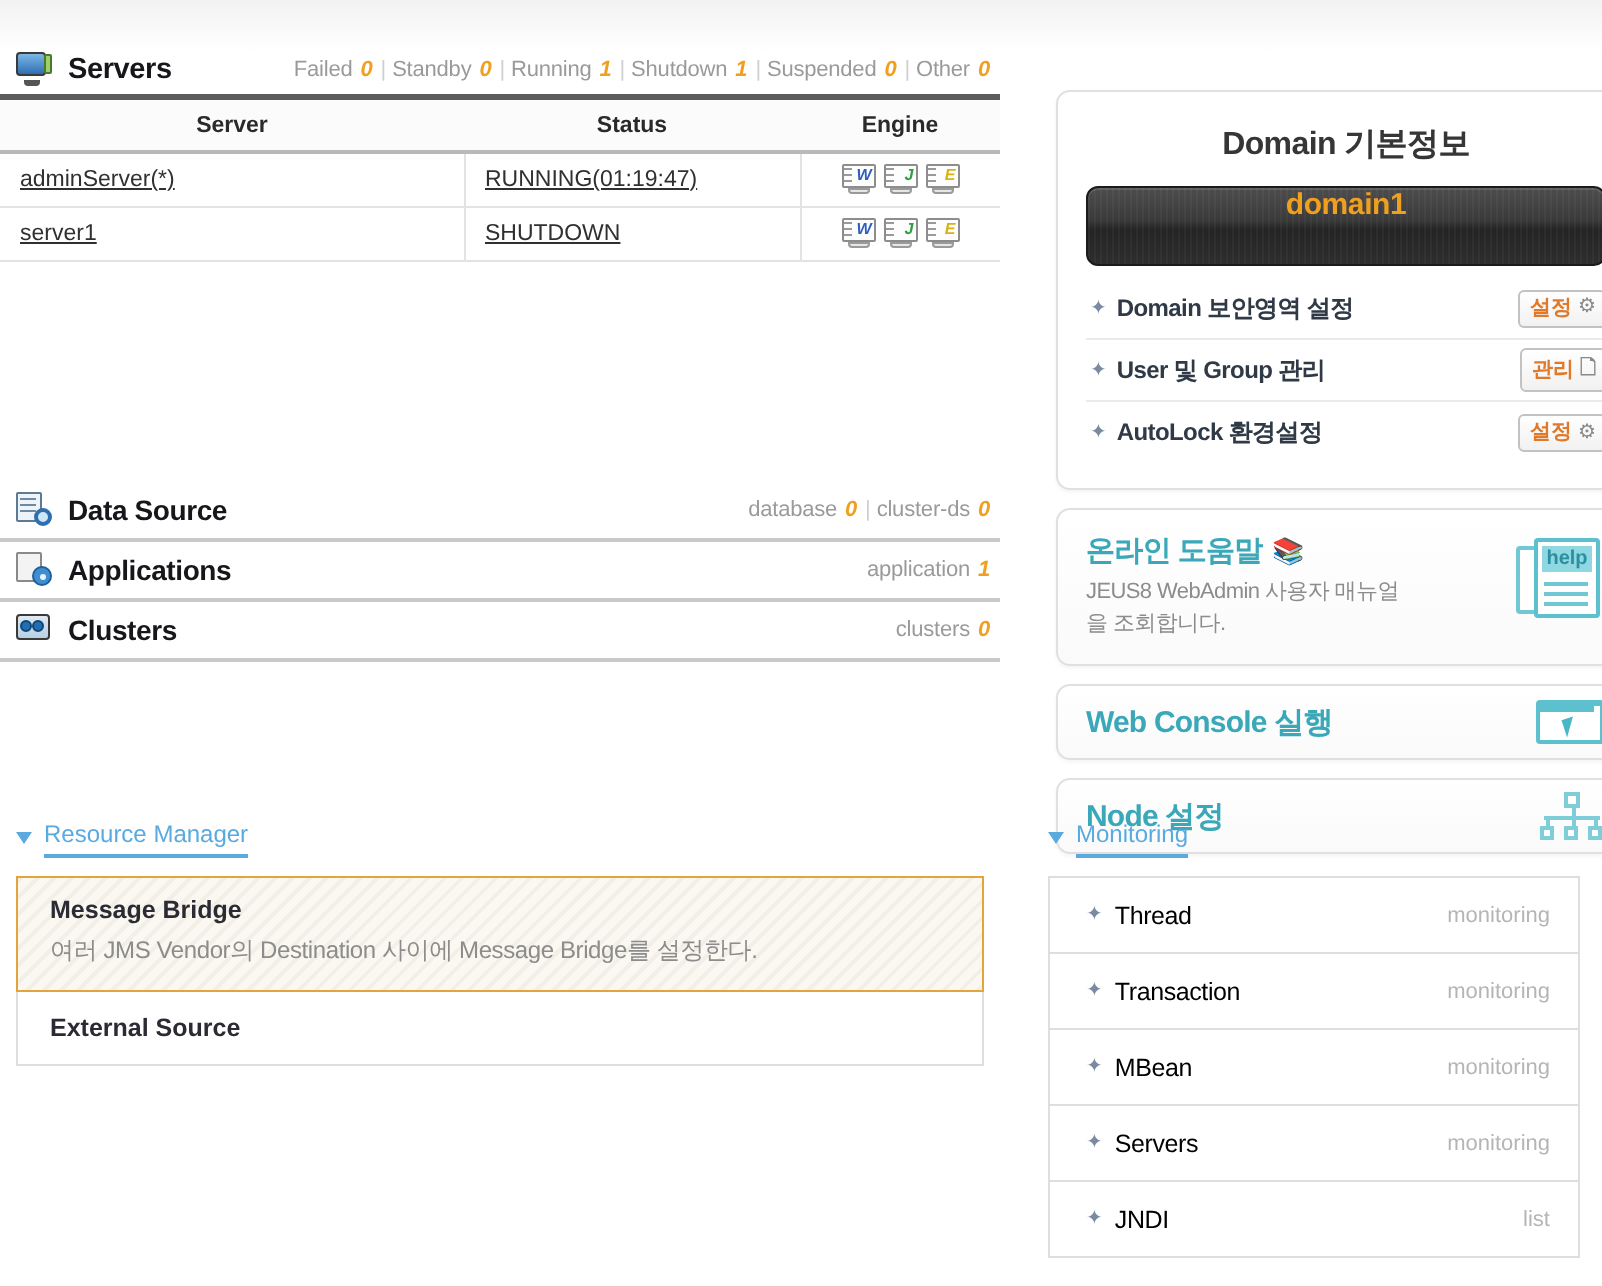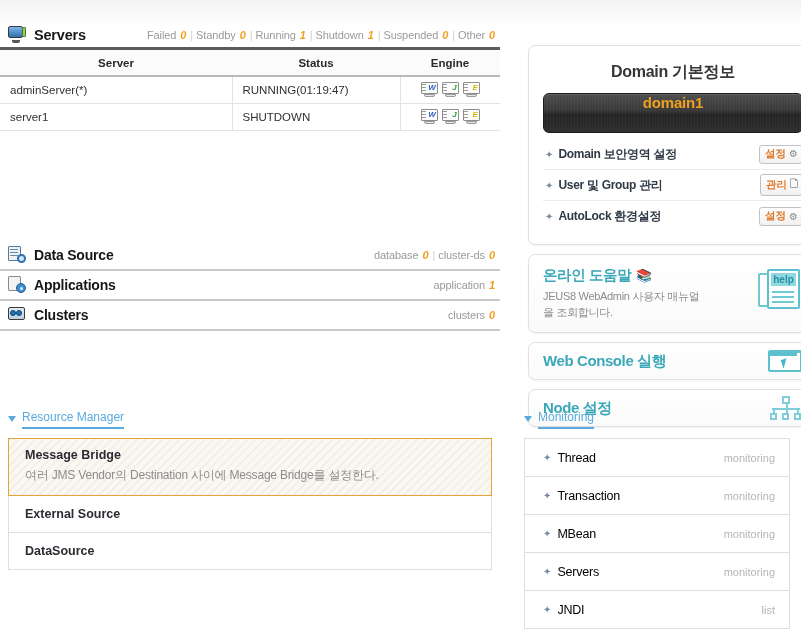--- a/index.html
+++ b/index.html
@@ -46,20 +46,21 @@
     font-size: 11.5px; font-weight: bold; color: #2a2a2a;
     height: 26px; background: #fbfbfb;
     border-bottom: 2px solid #b9b9b9;
     text-align: center;
   }
   table.srv td {
     height: 27px; font-size: 11.5px; color: #303030;
     border-bottom: 1px solid #e3e3e3;
     padding: 0 10px;
     background: #fff;
+    text-decoration: underline;
   }
   table.srv td.c-server { border-right: 1px solid #e3e3e3; }
   table.srv td.c-status { border-right: 1px solid #e3e3e3; }
   table.srv td.c-engine { text-align: center; padding: 0; }
   .engines { display: flex; justify-content: center; gap: 4px; align-items: center; }
 
   
   .eng {
     width: 17px; height: 15px; position: relative; display: inline-block;
   }
@@ -385,23 +386,20 @@
         <span class="cap">Resource Manager</span>
       </div>
       <div class="card-list">
         <div class="card highlight">
           <div>Message Bridge</div>
           <div class="sub">여러 JMS Vendor의 Destination 사이에 Message Bridge를 설정한다.</div>
         </div>
         <div class="card">
           <div>External Source</div>
         </div>
-        <div class="card">
-          <div>DataSource</div>
-        </div>
       </div>
     </div>
   </div>
 
   <div class="right-col">
 
     <div class="panel dom-panel" style="margin-top:45px;">
       <div class="dom-title">Domain 기본정보</div>
       <div class="dom-chip">
         <span>domain1</span>

